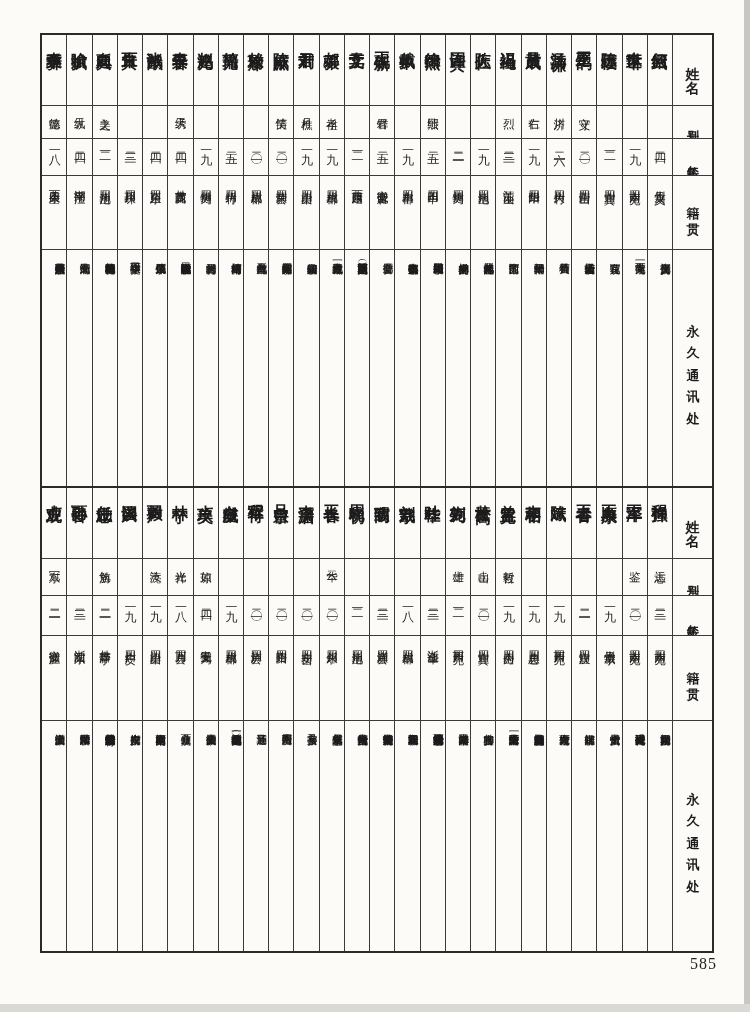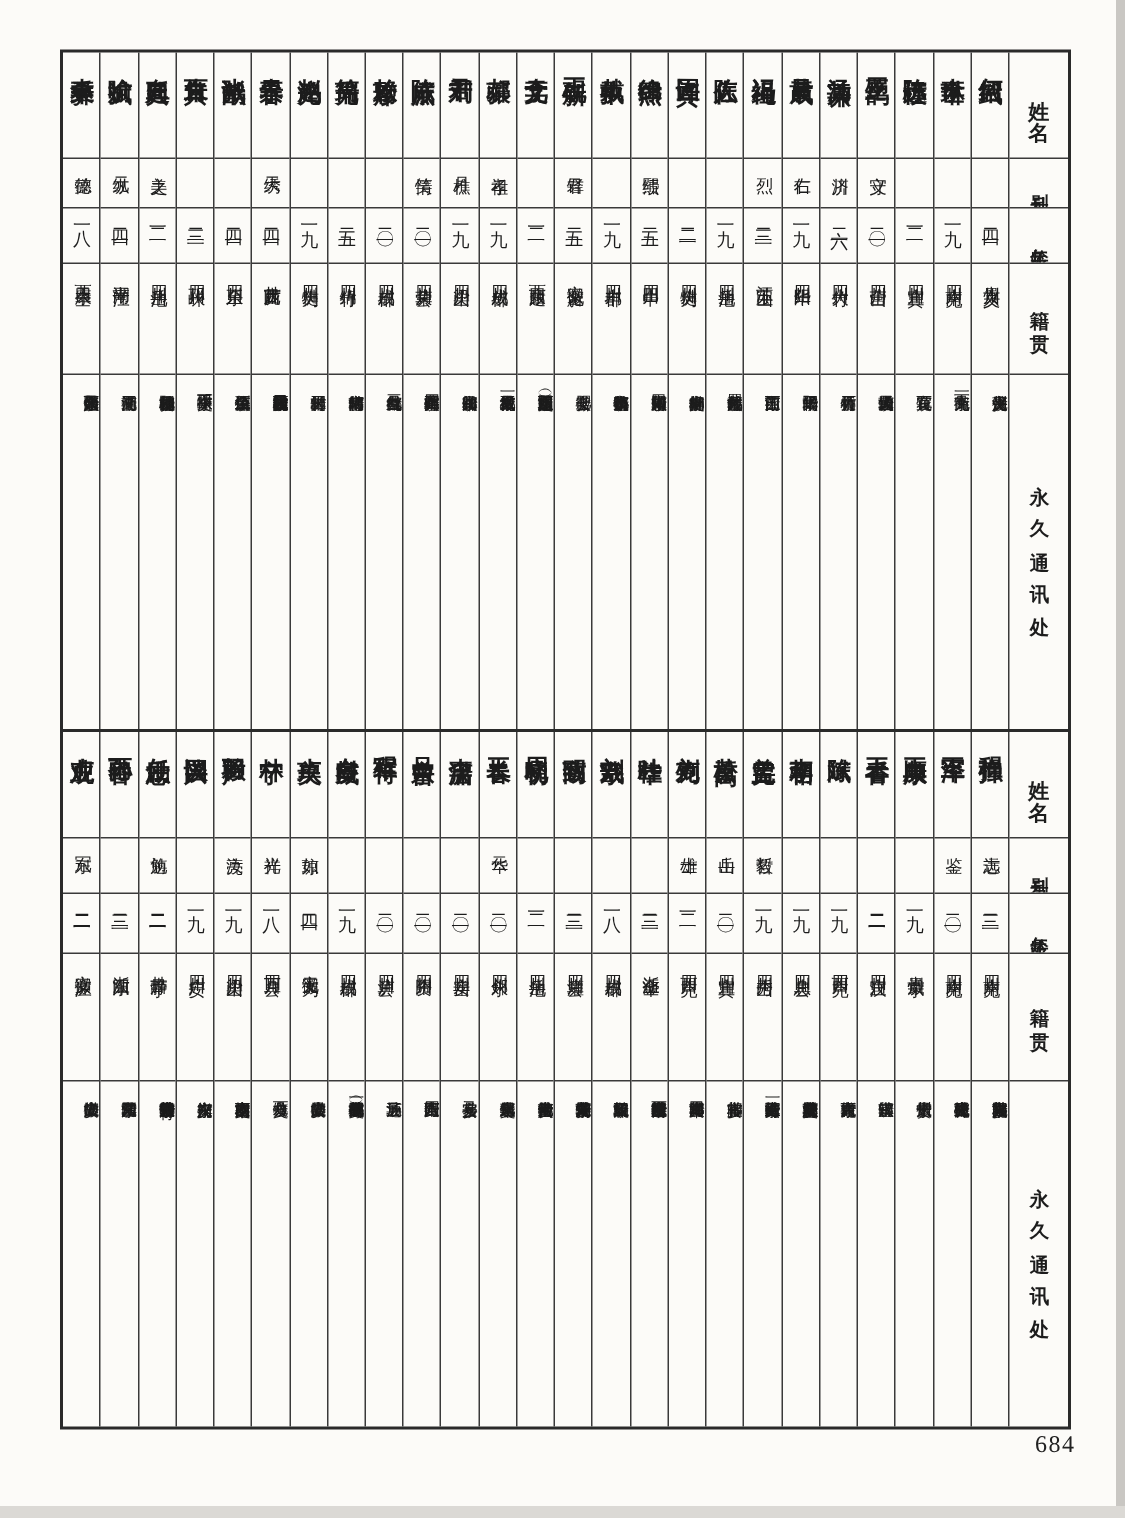--- a/index.html
+++ b/index.html
@@ -446,17 +446,17 @@
     <div class="cell r-name">卢业观</div>
     <div class="cell r-alias">冠东</div>
     <div class="cell r-age">二二</div>
     <div class="cell r-origin">安徽庐江</div>
     <div class="cell r-addr">安徽庐江大攀山</div>
   </div>
       </div>
 
   </div>
 
-  <div class="page-number">684</div>
+  <div class="page-number">585</div>
 </div>
 
 <div class="edge-right"></div>
 <div class="edge-bottom"></div>
 
 </body></html>

